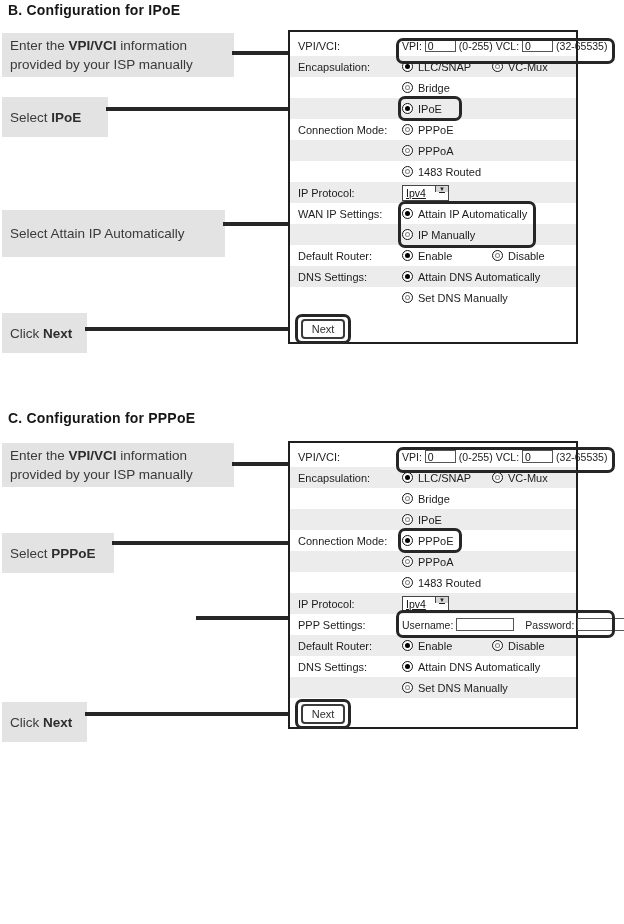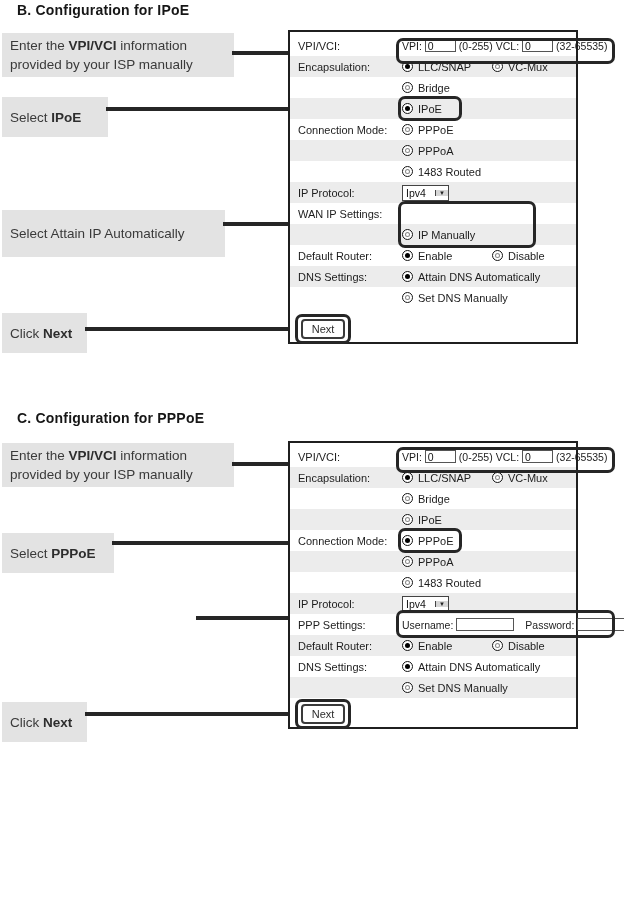--- a/index.html
+++ b/index.html
@@ -1,19 +1,19 @@
 <!DOCTYPE html>
 <html><head>
 <meta charset="utf-8">
 <style>
   html,body{margin:0;padding:0;background:#ffffff;}
   body{font-family:"Liberation Sans","DejaVu Sans",sans-serif;}
   #page{position:relative;width:624px;height:924px;background:#ffffff;overflow:hidden;}
 
-  .sec-title{position:absolute;left:17px;font-size:14px;font-weight:bold;color:#161616;letter-spacing:.2px;}
+  .sec-title{position:absolute;left:8px;font-size:14px;font-weight:bold;color:#161616;letter-spacing:.2px;}
   .title-b{top:2px;}
   .title-c{top:410px;}
 
   .note{position:absolute;background:#e3e3e3;color:#3a3a3a;font-size:13.5px;line-height:19px;
         padding:20px 8px;box-sizing:border-box;display:flex;align-items:center;}
   .note b{font-weight:bold;color:#2d2d2d;}
   .note-b1{left:2px;top:33px;width:232px;height:44px;}
   .note-b2{left:2px;top:97px;width:106px;height:31px;}
   .note-b3{left:2px;top:210px;width:223px;height:47px;}
   .note-b4{left:2px;top:313px;width:85px;height:29px;}
@@ -50,21 +50,21 @@
   .radio.sel::after{background:#000;box-shadow:none;}
 
   .ftext{font-size:10.5px;margin-right:3px;white-space:nowrap;}
   .tin{height:13px;border:1px solid #555;font-size:10.5px;padding:0 2px;box-sizing:border-box;
        background:#fff;font-family:inherit;color:#111;margin-right:3px;}
   .vpi-in{width:31px;}
   .user-in{width:58px;}
   .pass-in{width:52px;}
   .ml8{margin-left:8px;}
 
-  .sel-box{display:inline-flex;align-items:center;border:1px solid #444;height:16px;background:#fff;box-sizing:border-box;}
+  .sel-box{display:inline-flex;align-items:flex-start;border:1px solid #444;height:16px;background:#fff;box-sizing:border-box;text-decoration:underline;}
   .sel-text{font-size:10.5px;padding:1px 3px 0 3px;min-width:26px;color:#111;}
   .sel-arrow{width:12px;background:#d6d6d6;border-left:1px solid #444;display:flex;
              align-items:center;justify-content:center;font-size:6px;color:#222;}
 
   .hl{position:absolute;border:3px solid #262626;border-radius:7px;background:transparent;box-sizing:border-box;}
   .hl-vpi-b{left:106px;top:6px;width:219px;height:26px;}
   .hl-ipoe-b{left:108px;top:64px;width:64px;height:25px;}
   .hl-wan-b{left:108px;top:169px;width:138px;height:47px;}
   .hl-next-b{left:5px;top:282px;width:56px;height:30px;}
   .hl-vpi-c{left:106px;top:4px;width:219px;height:26px;}
@@ -190,20 +190,26 @@
         <div class="fv">
           <span class="sel-box">
             <span class="sel-text">Ipv4</span>
             <span class="sel-arrow">▼</span>
           </span>
         </div>
       </div>
 
       <div class="frow">
         <div class="fl">WAN IP Settings:</div>
+        <div class="fv">
+          <span class="opt">
+            <span class="radio sel"></span>
+            <span>Attain IP Automatically</span>
+          </span>
+        </div>
       </div>
 
       <div class="frow g">
         <div class="fl"></div>
         <div class="fv">
           <span class="opt">
             <span class="radio"></span>
             <span>IP Manually</span>
           </span>
         </div>

